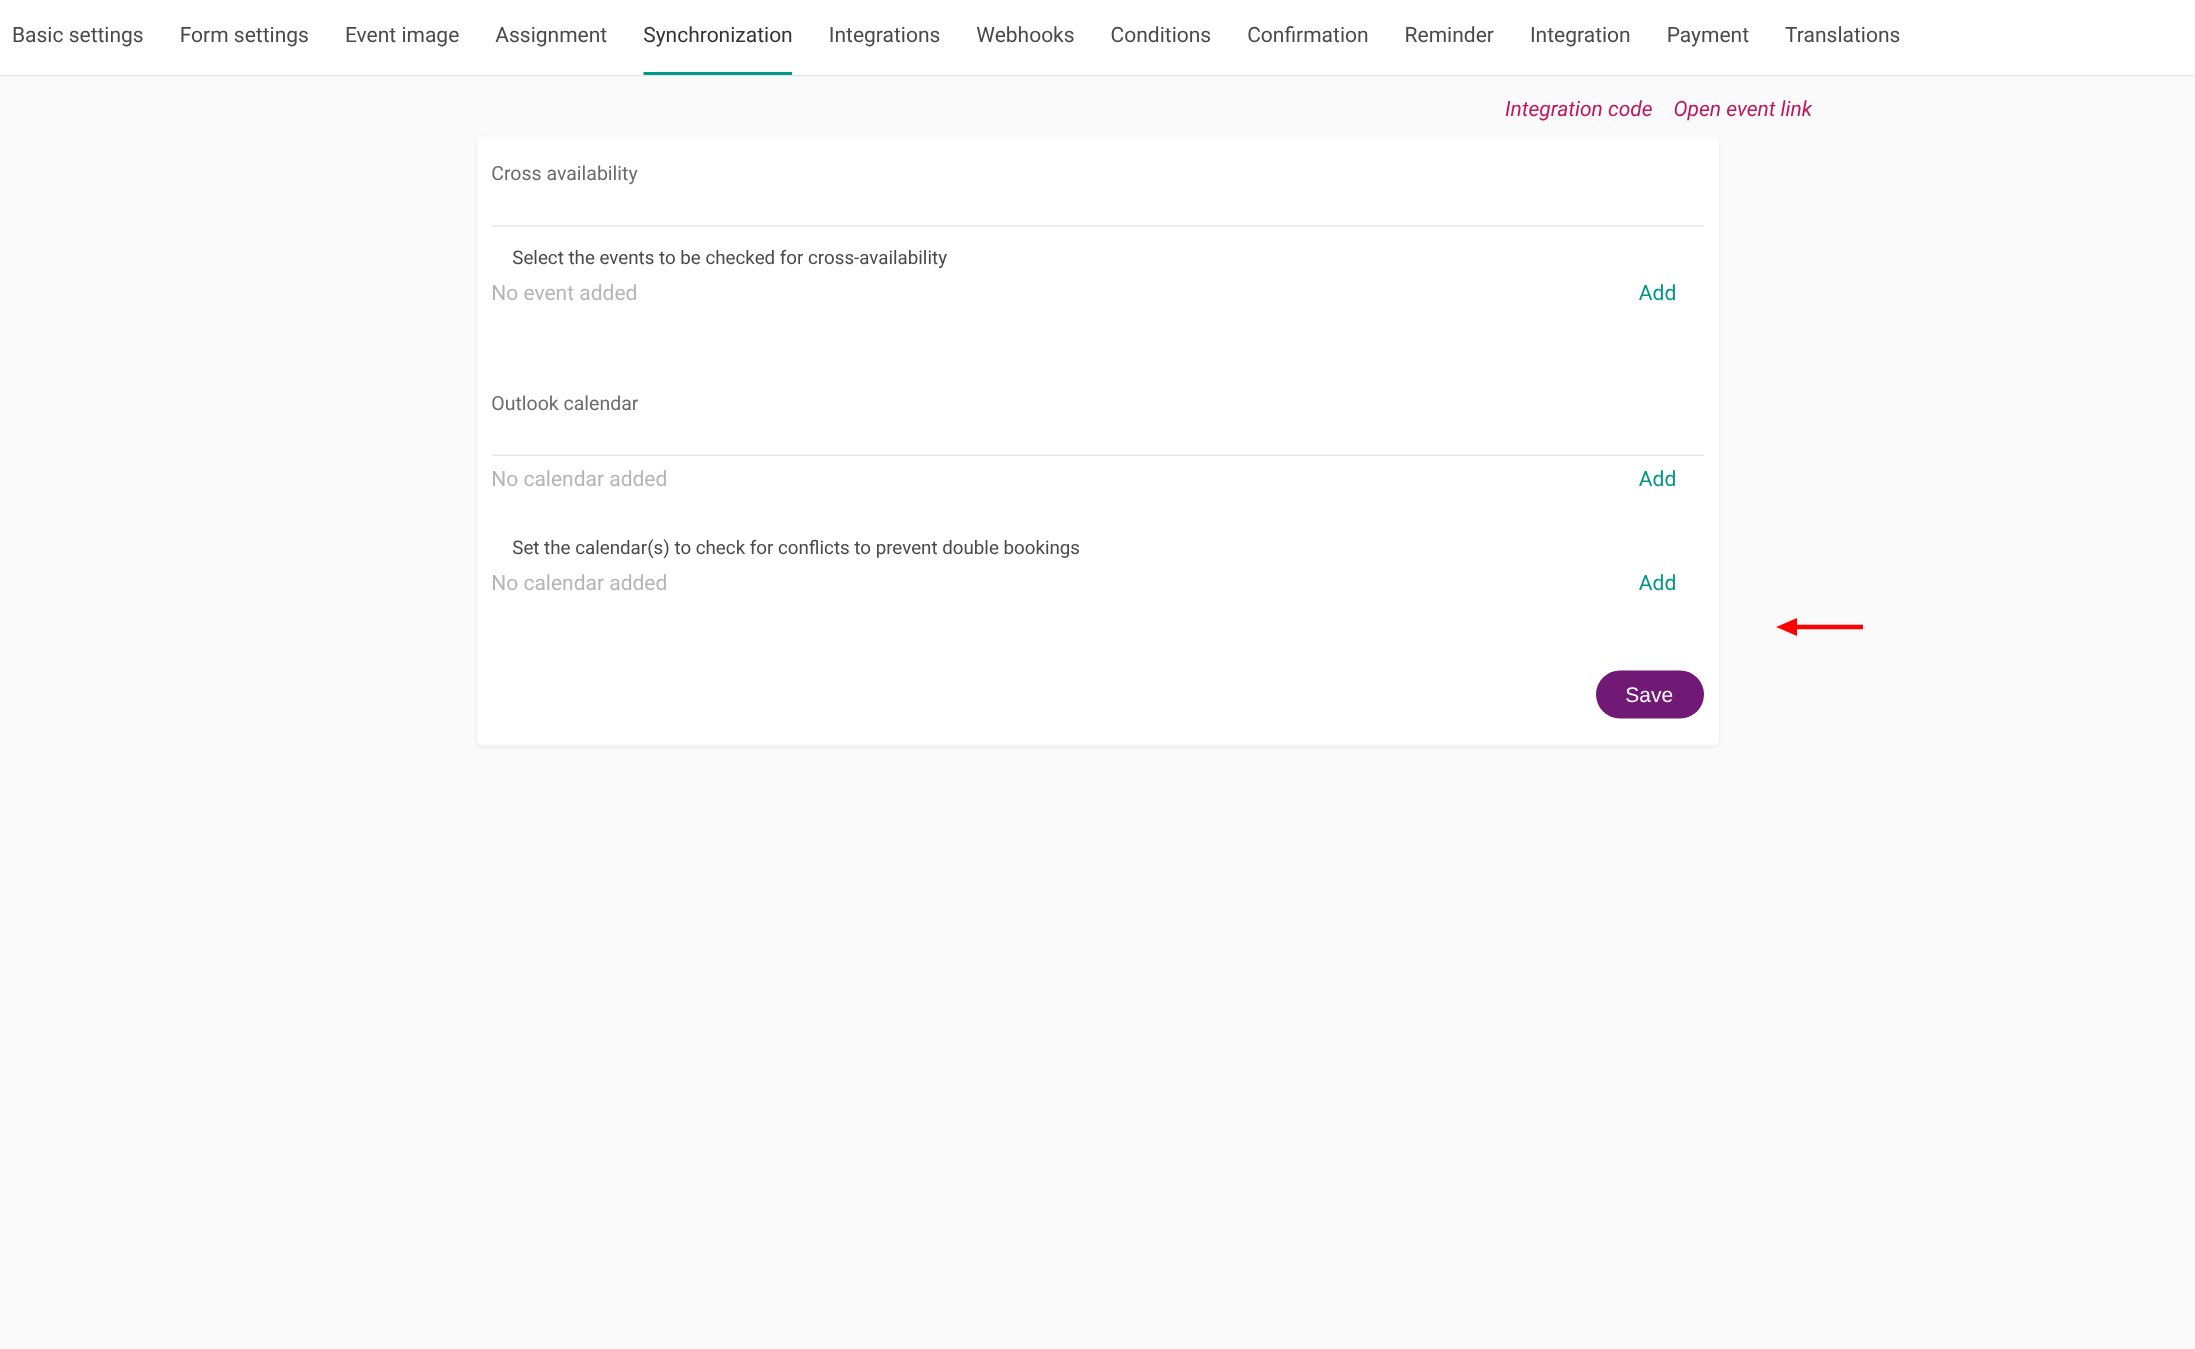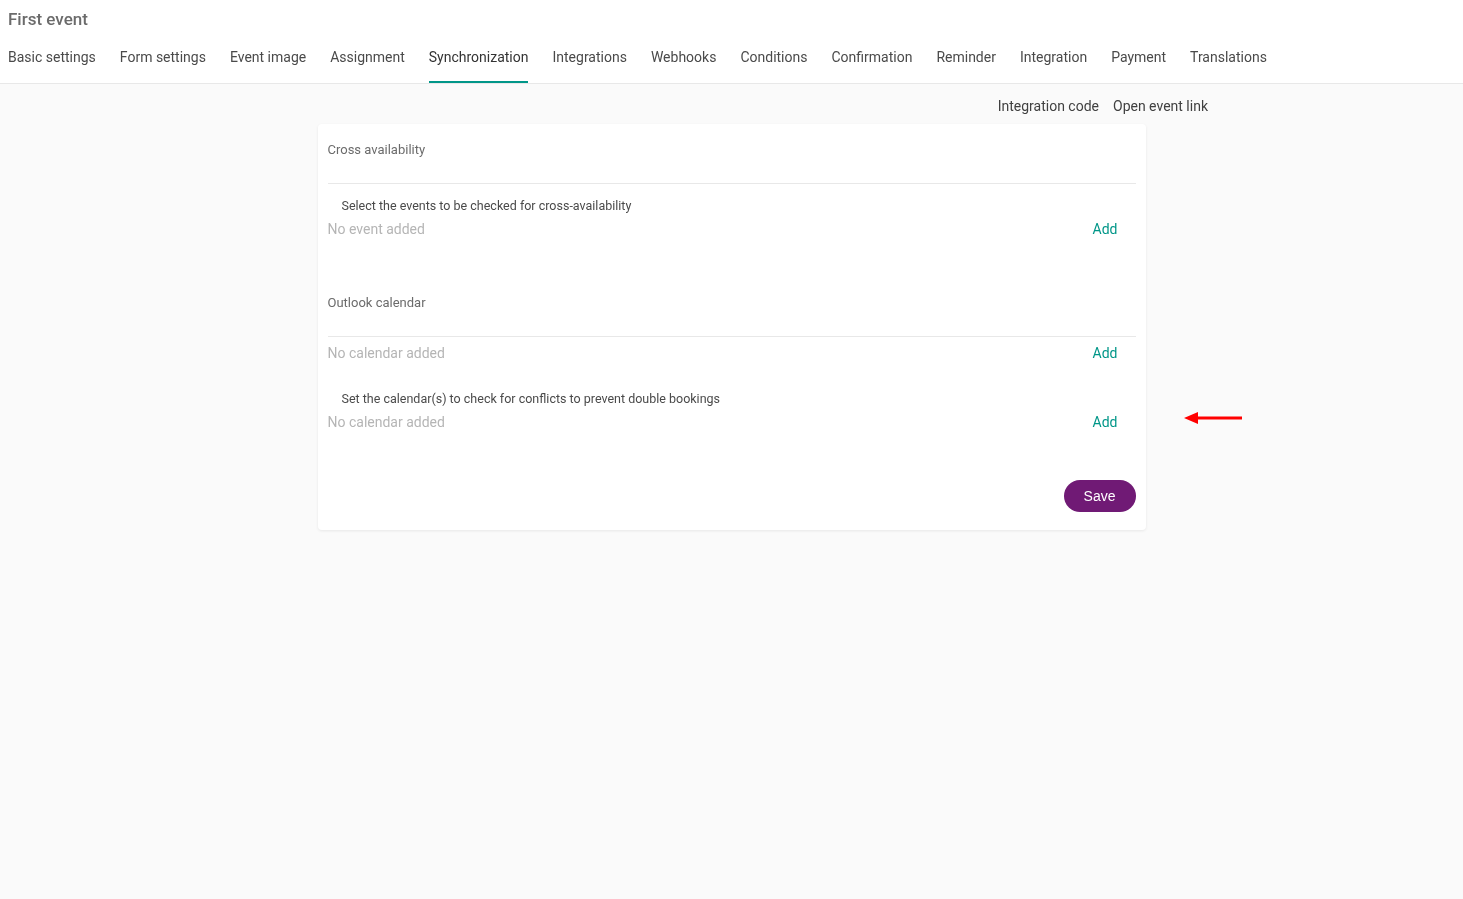--- a/index.html
+++ b/index.html
@@ -39,23 +39,24 @@
       color: #333;
     }
     .link-row {
       display: flex;
       justify-content: flex-end;
       gap: 14px;
       padding: 14px 255px 0 0;
       font-size: 14px;
     }
     .link-row a {
-      color: #404040;
+      color: #be185d;
       text-decoration: none;
       cursor: pointer;
+      font-style: italic;
     }
     .card {
       width: 828px;
       margin: 10px auto 0;
       background: #fff;
       border-radius: 4px;
       box-shadow: 0 1px 3px rgba(0,0,0,0.08);
       padding: 10px 10px 18px;
       position: relative;
     }
@@ -108,21 +109,20 @@
       position: absolute;
       top: 408px;
       left: 1184px;
       pointer-events: none;
     }
   </style>
 </head>
 <body>
 
 <div class="header-area">
-  <div class="page-title">First event</div>
   <div class="tabs" id="tabs-container">
       <div class="tab">Basic settings</div>
       <div class="tab">Form settings</div>
       <div class="tab">Event image</div>
       <div class="tab">Assignment</div>
       <div class="tab active">Synchronization</div>
       <div class="tab">Integrations</div>
       <div class="tab">Webhooks</div>
       <div class="tab">Conditions</div>
       <div class="tab">Confirmation</div>

